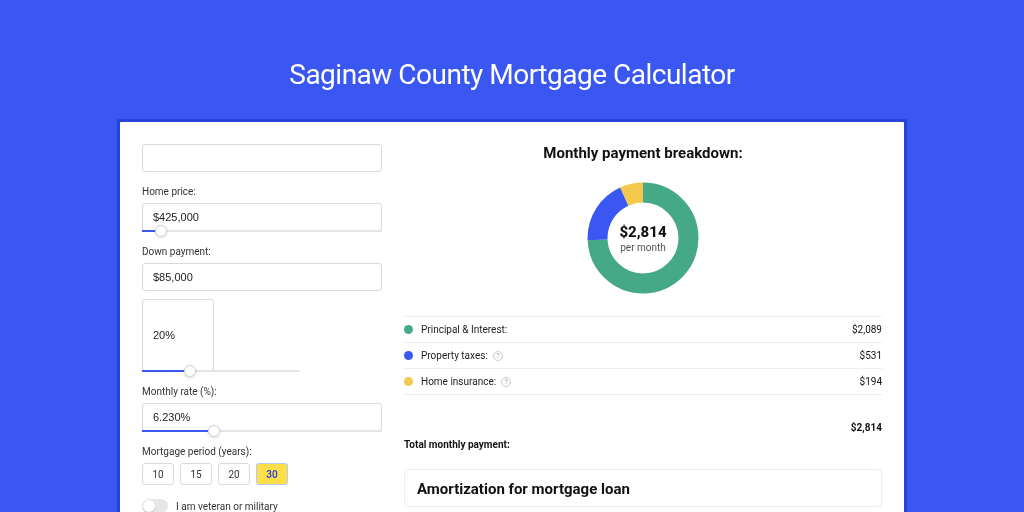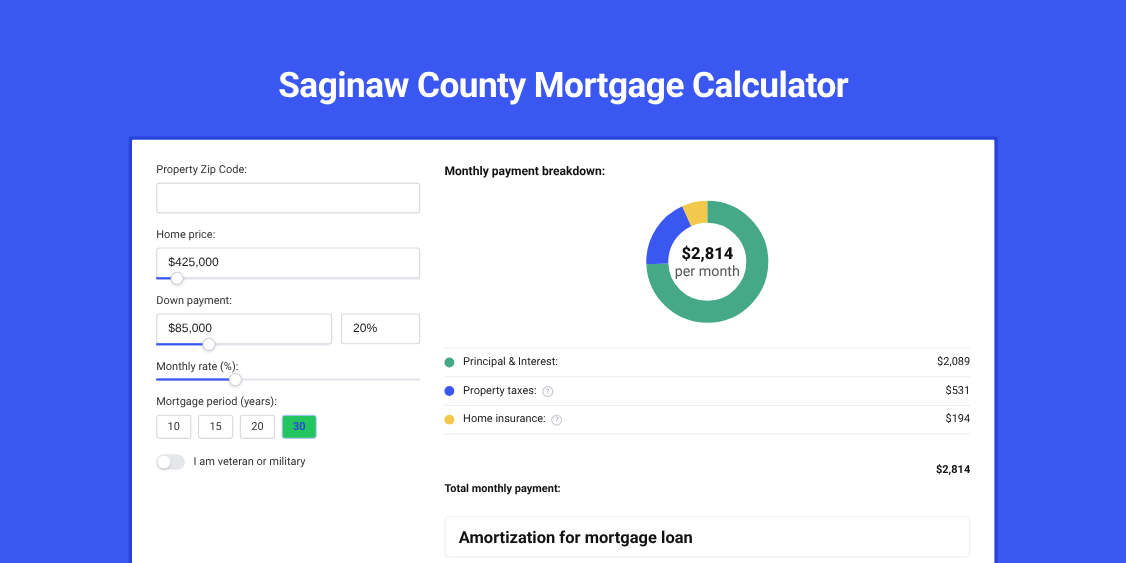--- a/index.html
+++ b/index.html
@@ -2,22 +2,22 @@
 <html><head>
 <meta charset="utf-8">
 <style>
   * { box-sizing: border-box; margin: 0; padding: 0; }
   html, body { width: 1024px; height: 512px; overflow: hidden; font-family: -apple-system, BlinkMacSystemFont, "Segoe UI", Roboto, Arial, sans-serif; }
   body { background: #3b57f2; }
 
   .page-title {
     text-align: center;
     color: #fff;
-    font-size: 32px;
-    font-weight: 700;
+    font-size: 28px;
+    font-weight: 400;
     padding-top: 58px;
     letter-spacing: -0.5px;
   }
 
   .card-wrap {
     width: 790px;
     margin: 28px auto 0;
     background: #2743d8;
     padding: 3px 3px 0 3px;
     border-radius: 2px 2px 0 0;
@@ -65,37 +65,37 @@
   .slider-thumb {
     position: absolute;
     top: 50%;
     width: 12px; height: 12px;
     border-radius: 50%;
     background: #fff;
     border: 1px solid #d0d3da;
     box-shadow: 0 1px 3px rgba(0,0,0,0.15);
     transform: translate(-50%, -50%);
   }
-  .dp-row { display: flex; gap: 8px; }
+  .dp-row { display: flex; gap: 8px; flex-direction: column; }
   .dp-row .text-input:first-child { flex: 1 1 auto; }
   .dp-row .text-input:last-child { width: 72px; flex: 0 0 72px; }
 
   .period-row { display: flex; gap: 6px; margin-top: 4px;}
   .period-btn {
     width: 32px; height: 22px;
     border: 1px solid #d7d9de;
     border-radius: 3px;
     background: #fff;
     font-size: 10px;
     color: #333;
     display: flex; align-items: center; justify-content: center;
     cursor: pointer;
   }
   .period-btn.active {
-    background: #22c55e;
+    background: #fde047;
     border-color: #b9c5ff;
     color: #2c3fe0;
     font-weight: 600;
   }
 
   .toggle-row { display: flex; align-items: center; gap: 8px; margin-top: 14px; }
   .toggle {
     width: 26px; height: 14px; border-radius: 14px;
     background: #e5e7eb; position: relative;
   }
@@ -104,39 +104,40 @@
     width: 12px; height: 12px; border-radius: 50%; background: #fff;
     box-shadow: 0 1px 2px rgba(0,0,0,0.2);
   }
 
   
   .right {
     flex: 1 1 auto;
     font-size: 10px;
   }
   .section-title {
-    font-size: 11px;
+    font-size: 15px;
     font-weight: 700;
     color: #111;
     margin-bottom: 10px;
+    text-align: center;
   }
   .donut-area {
     display: flex;
     justify-content: center;
     padding: 6px 0 18px;
   }
   .donut-wrap { position: relative; width: 120px; height: 120px; }
   .donut { width: 120px; height: 120px; transform: rotate(-90deg); }
   .donut-center {
     position: absolute; inset: 0;
     display: flex; flex-direction: column;
     align-items: center; justify-content: center;
   }
   .donut-center .amt { font-size: 15px; font-weight: 800; color: #111; }
-  .donut-center .sub { font-size: 13px; color: #555; margin-top: 1px; }
+  .donut-center .sub { font-size: 10px; color: #555; margin-top: 1px; }
 
   .legend-row {
     display: flex; align-items: center;
     padding: 7px 0;
     border-top: 1px solid #eceef2;
     font-size: 10px;
   }
   .legend-row:first-of-type { border-top: none; }
   .legend-dot {
     width: 9px; height: 9px; border-radius: 50%;
@@ -166,21 +167,20 @@
 <body>
 
 <h1 class="page-title">Saginaw County Mortgage Calculator</h1>
 
 <div class="card-wrap">
   <div class="card">
 
     <div class="left">
 
       <div class="field-block">
-        <label class="field-label">Property Zip Code:</label>
         <input class="text-input" value="" style="">
       </div>
 
       <div class="field-block">
         <label class="field-label">Home price:</label>
         <input class="text-input" value="$425,000" style="">
         <div class="slider-track">
           <div class="slider-fill" style="width:8%"></div>
           <div class="slider-thumb" style="left:8%"></div>
         </div>
@@ -193,20 +193,21 @@
           <input class="text-input" value="20%" style="">
         </div>
         <div class="slider-track" style="width:66%">
           <div class="slider-fill" style="width:30%"></div>
           <div class="slider-thumb" style="left:30%"></div>
         </div>
       </div>
 
       <div class="field-block">
         <label class="field-label">Monthly rate (%):</label>
+        <input class="text-input" value="6.230%" style="">
         <div class="slider-track">
           <div class="slider-fill" style="width:30%"></div>
           <div class="slider-thumb" style="left:30%"></div>
         </div>
       </div>
 
       <div class="field-block" style="margin-bottom:8px">
         <label class="field-label">Mortgage period (years):</label>
         <div class="period-row">
           <div class="period-btn">10</div>

